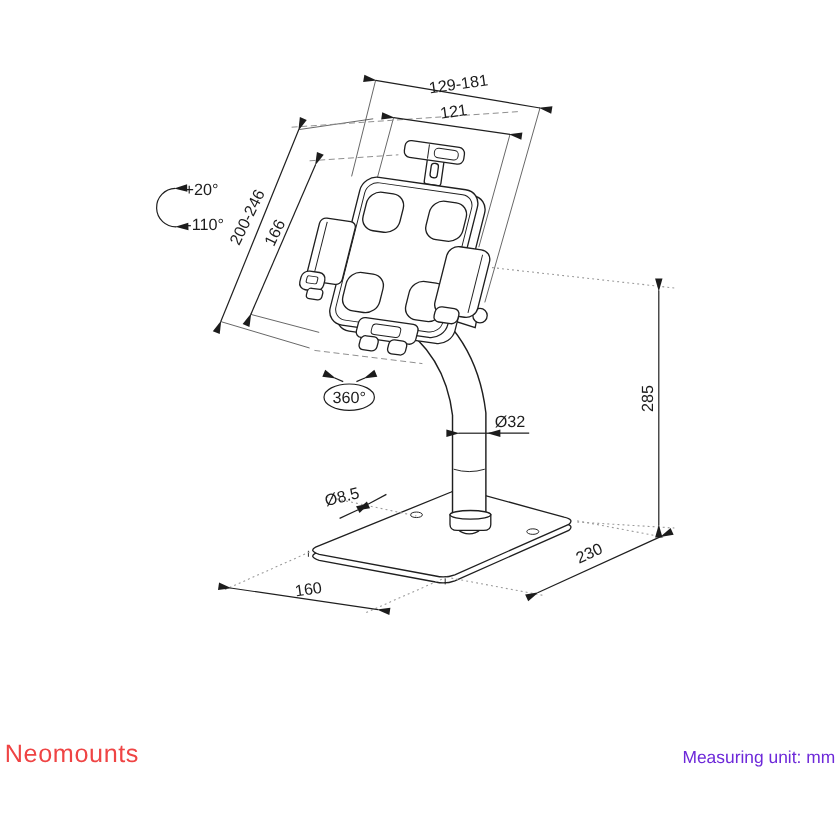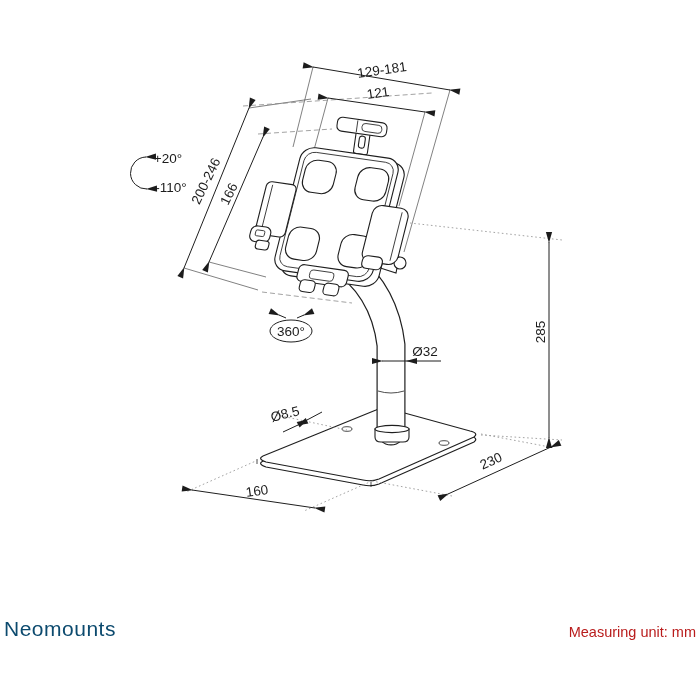--- a/index.html
+++ b/index.html
@@ -1,22 +1,22 @@
 <!DOCTYPE html>
 <html><head>
 <meta charset="utf-8">
 <style>
   html,body{margin:0;padding:0;background:#ffffff;}
   .canvas{position:relative;width:700px;height:700px;background:#ffffff;overflow:hidden;
           font-family:"Liberation Sans", sans-serif;}
   svg{position:absolute;left:0;top:0;}
   .dim-text{font-family:"Liberation Sans", sans-serif;font-size:13.5px;fill:#1c1c1c;}
   .brand{position:absolute;left:4px;top:617px;font-size:21px;letter-spacing:.5px;
-         color:#0c4a6e;font-weight:500;}
-  .unit{position:absolute;right:4px;top:624px;font-size:14.5px;color:#b91c1c;padding-left:28px;}
+         color:#ef4444;font-weight:500;}
+  .unit{position:absolute;right:4px;top:624px;font-size:14.5px;color:#6d28d9;padding-left:28px;}
   .outline{fill:#ffffff;stroke:#1f1f1f;stroke-width:1.1;}
   .thin{fill:none;stroke:#1f1f1f;stroke-width:0.8;}
   .dimline{fill:none;stroke:#1f1f1f;stroke-width:1;}
   .ext{fill:none;stroke:#4a4a4a;stroke-width:0.7;}
   .dash{fill:none;stroke:#8a8a8a;stroke-width:0.8;stroke-dasharray:5 3;}
   .dot{fill:none;stroke:#9a9a9a;stroke-width:0.9;stroke-dasharray:1.6 2.6;}
 </style>
 </head>
 <body>
 

